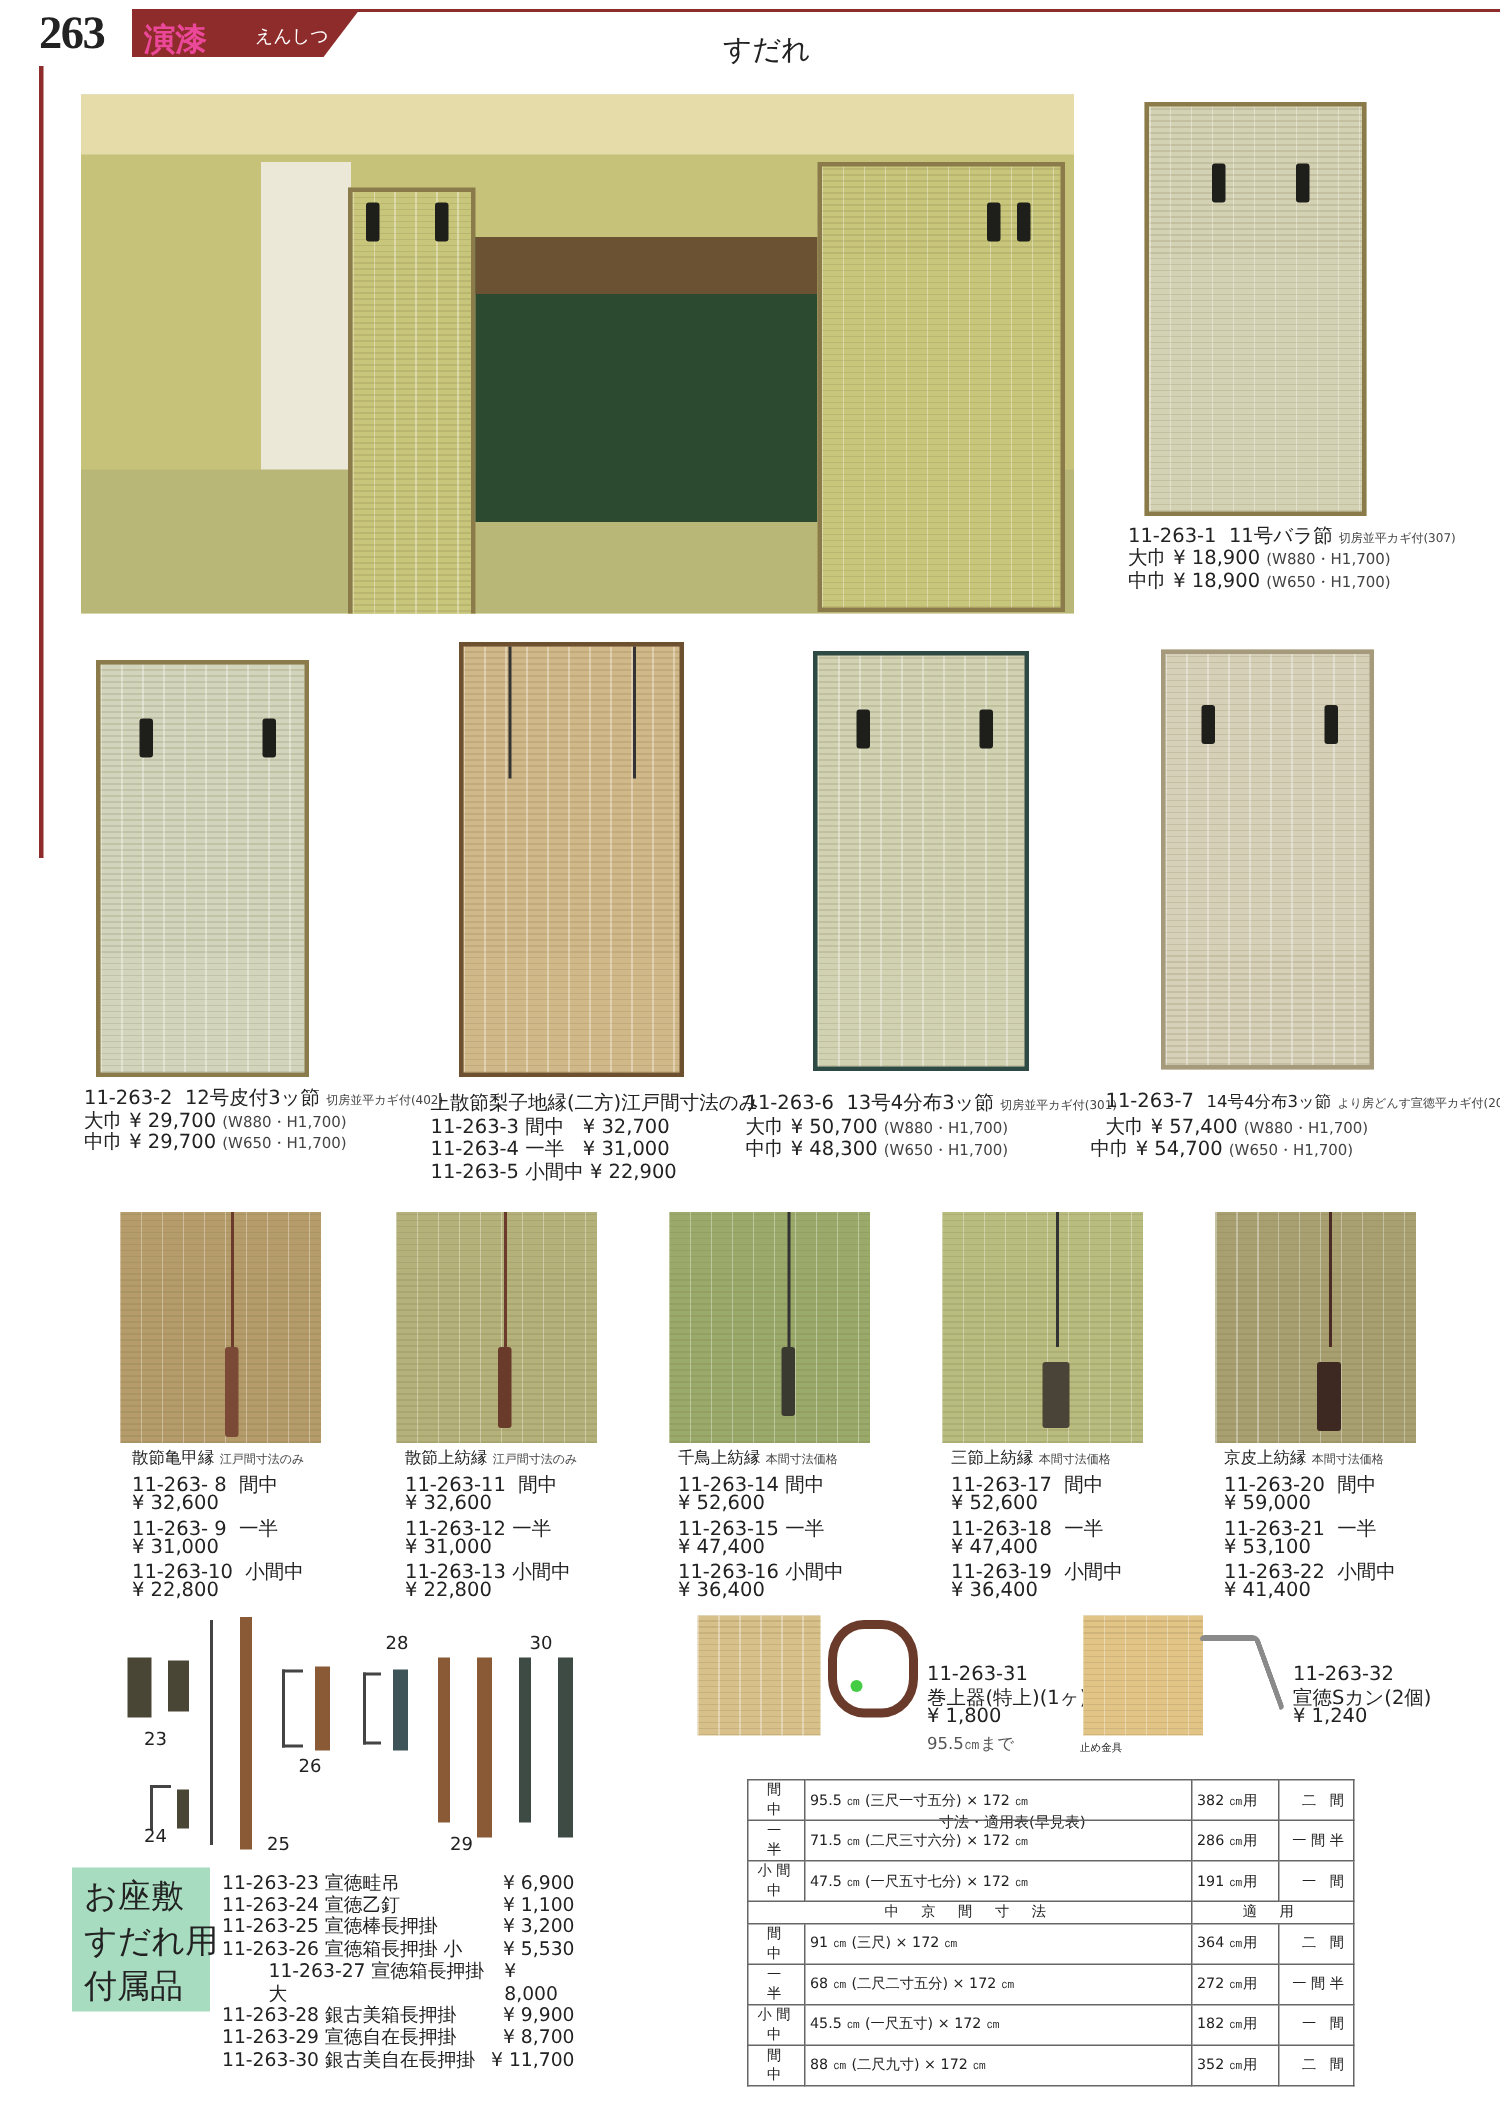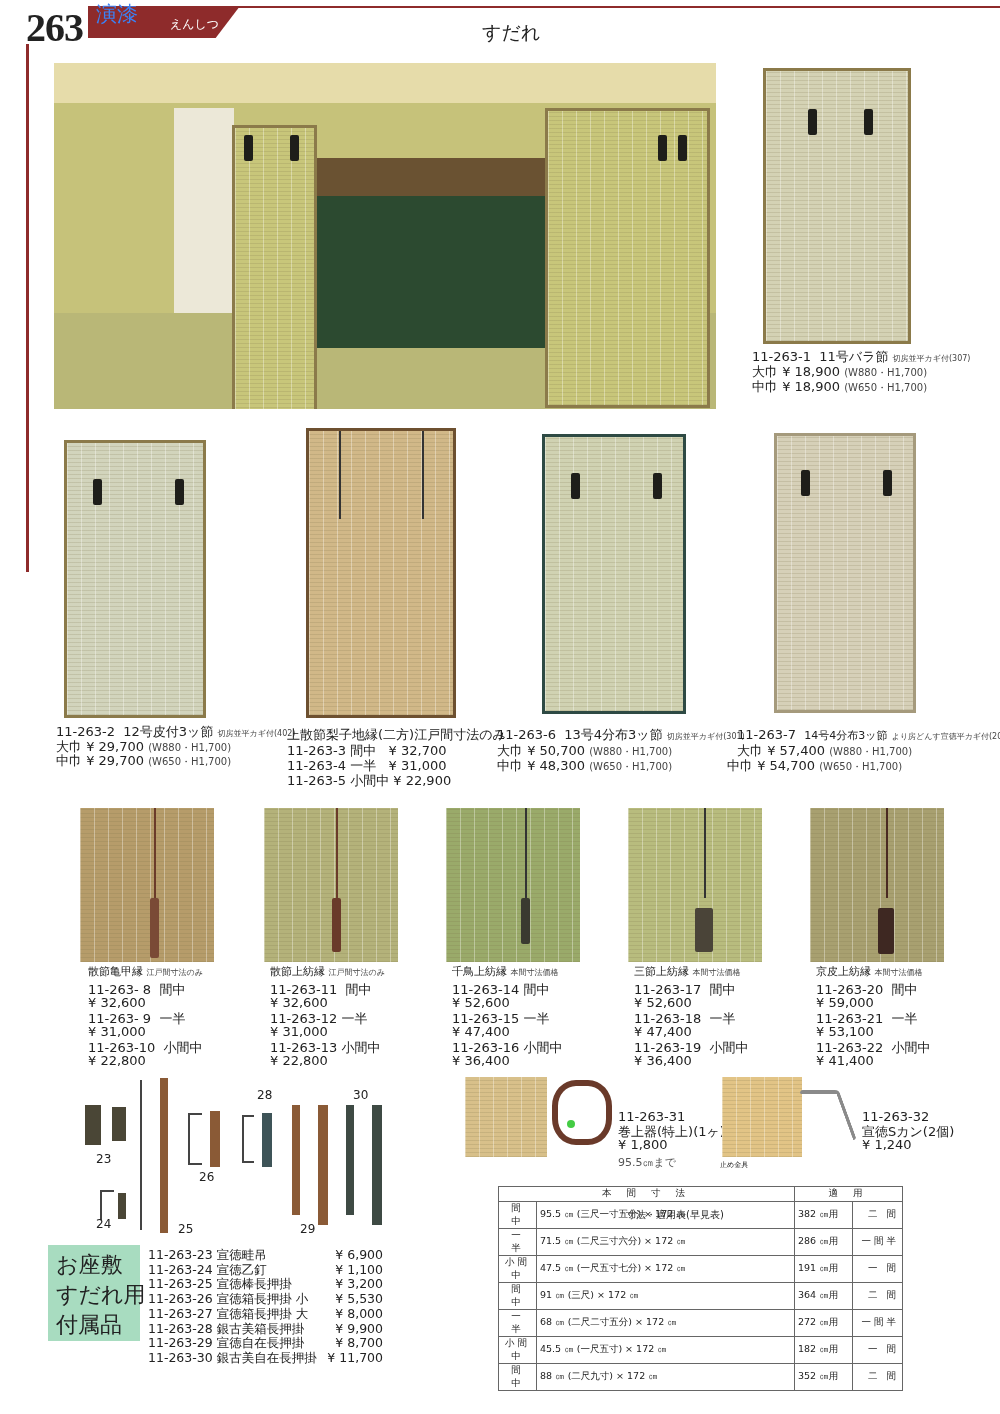--- a/index.html
+++ b/index.html
@@ -1,22 +1,22 @@
 <!DOCTYPE html>
 <html><head>
 <meta charset="utf-8">
 <style>
   * { box-sizing: border-box; margin: 0; padding: 0; }
   body { width: 1000px; height: 1414px; background: #fff; position: relative; overflow: hidden;
          font-family: "DejaVu Sans", "Liberation Sans", sans-serif; color: #222; }
   .abs { position: absolute; }
   
-  .page-num { left: 26px; top: 4px; font-family: "Liberation Serif", "DejaVu Serif", serif; font-size: 40px; font-weight: bold; color: #222; letter-spacing: -1px; }
+  .page-num { left: 26px; top: 4px; font-family: "Liberation Serif", "DejaVu Serif", serif; font-size: 31px; font-weight: bold; color: #222; letter-spacing: -1px; }
   .cat-band { left: 88px; top: 6px; width: 152px; height: 32px; background: #8e2b2b; clip-path: polygon(0 0, 100% 0, 84% 100%, 0 100%); }
-  .cat-title { left: 96px; top: 0; font-family: "DejaVu Serif", serif; font-size: 21px; font-weight: normal; color: #3b82f6; }
+  .cat-title { left: 96px; top: 12px; font-family: "DejaVu Serif", serif; font-size: 21px; font-weight: bold; color: #ec4899; }
   .cat-kana { left: 170px; top: 16px; font-size: 12px; color: #fff; }
   .header-rule { left: 232px; top: 6px; width: 768px; height: 2px; background: #8e2b2b; }
   .left-rule { left: 26px; top: 44px; width: 3px; height: 528px; background: #8e2b2b; }
   .section-title { left: 482px; top: 20px; font-size: 19px; color: #222; }
 
   
   .hero { left: 54px; top: 63px; width: 662px; height: 346px; background: #c6c27a; overflow: hidden; }
   .blind { background-color: #d8d6b8; border: 3px solid #8b7a4a;
            background-image: repeating-linear-gradient(90deg, rgba(255,255,255,.35) 0 1px, transparent 1px 14px),
                              repeating-linear-gradient(0deg, rgba(120,110,70,.18) 0 1px, transparent 1px 4px); }
@@ -214,21 +214,21 @@
       <span>¥ 1,100</span>
     </div>
   <div style="display:flex;justify-content:space-between;">
       <span><span>11-263-25</span> <span>宣徳棒長押掛</span></span>
       <span>¥ 3,200</span>
     </div>
   <div style="display:flex;justify-content:space-between;">
       <span><span>11-263-26</span> <span>宣徳箱長押掛 小</span></span>
       <span>¥ 5,530</span>
     </div>
-  <div style="display:flex;justify-content:space-between;">
+  <div style="display:flex;justify-content:space-between;margin-left:31px;">
       <span><span>11-263-27</span> <span>宣徳箱長押掛 大</span></span>
       <span>¥ 8,000</span>
     </div>
   <div style="display:flex;justify-content:space-between;align-items:center;">
       <span><span>11-263-28</span> <span>銀古美箱長押掛</span></span>
       <span>¥ 9,900</span>
     </div>
   <div style="display:flex;justify-content:space-between;">
       <span><span>11-263-29</span> <span>宣徳自在長押掛</span></span>
       <span>¥ 8,700</span>
@@ -250,43 +250,43 @@
 <div class="abs blind" style="left:722px;top:1077px;width:80px;height:80px;background-color:#e2c486;border:none;"></div>
 <div class="txt" style="left:720px;top:1160px;font-size:7px;">止め金具</div>
 <div class="abs" style="left:808px;top:1090px;width:40px;height:50px;border:4px solid #8a8a8a;border-left:none;border-bottom:none;border-radius:4px;transform:skewX(20deg);"></div>
 <div class="txt price" style="left:862px;top:1109px;">11-263-32</div>
 <div class="txt price" style="left:862px;top:1123px;">宣徳Sカン(2個)</div>
 <div class="txt price" style="left:862px;top:1137px;">¥ 1,240</div>
 
 <div class="txt" style="left:626px;top:1173px;font-size:10px;margin-top:35px;">寸法・適用表(早見表)</div>
 <table class="spec">
   <tbody>
-      <tr>
-        <td class="h" colspan="2">本 間 寸 法</td>
-        <td class="h" colspan="2">適 用</td>
-      </tr>
   <tr>
         <td class="lbl">間 中</td>
         <td class="size">95.5 ㎝ (三尺一寸五分) × 172 ㎝</td>
         <td class="use1">382 ㎝用</td>
         <td class="use2">二 間</td>
       </tr>
   <tr>
         <td class="lbl">一 半</td>
         <td class="size">71.5 ㎝ (二尺三寸六分) × 172 ㎝</td>
         <td class="use1">286 ㎝用</td>
         <td class="use2">一間半</td>
       </tr>
   <tr>
         <td class="lbl">小間中</td>
         <td class="size">47.5 ㎝ (一尺五寸七分) × 172 ㎝</td>
         <td class="use1">191 ㎝用</td>
         <td class="use2">一 間</td>
       </tr>
   <tr>
+        <td class="h" colspan="2">中 京 間 寸 法</td>
+        <td class="h" colspan="2">適 用</td>
+      </tr>
+  <tr>
         <td class="lbl">間 中</td>
         <td class="size">91 ㎝ (三尺) × 172 ㎝</td>
         <td class="use1">364 ㎝用</td>
         <td class="use2">二 間</td>
       </tr>
   <tr>
         <td class="lbl">一 半</td>
         <td class="size">68 ㎝ (二尺二寸五分) × 172 ㎝</td>
         <td class="use1">272 ㎝用</td>
         <td class="use2">一間半</td>

